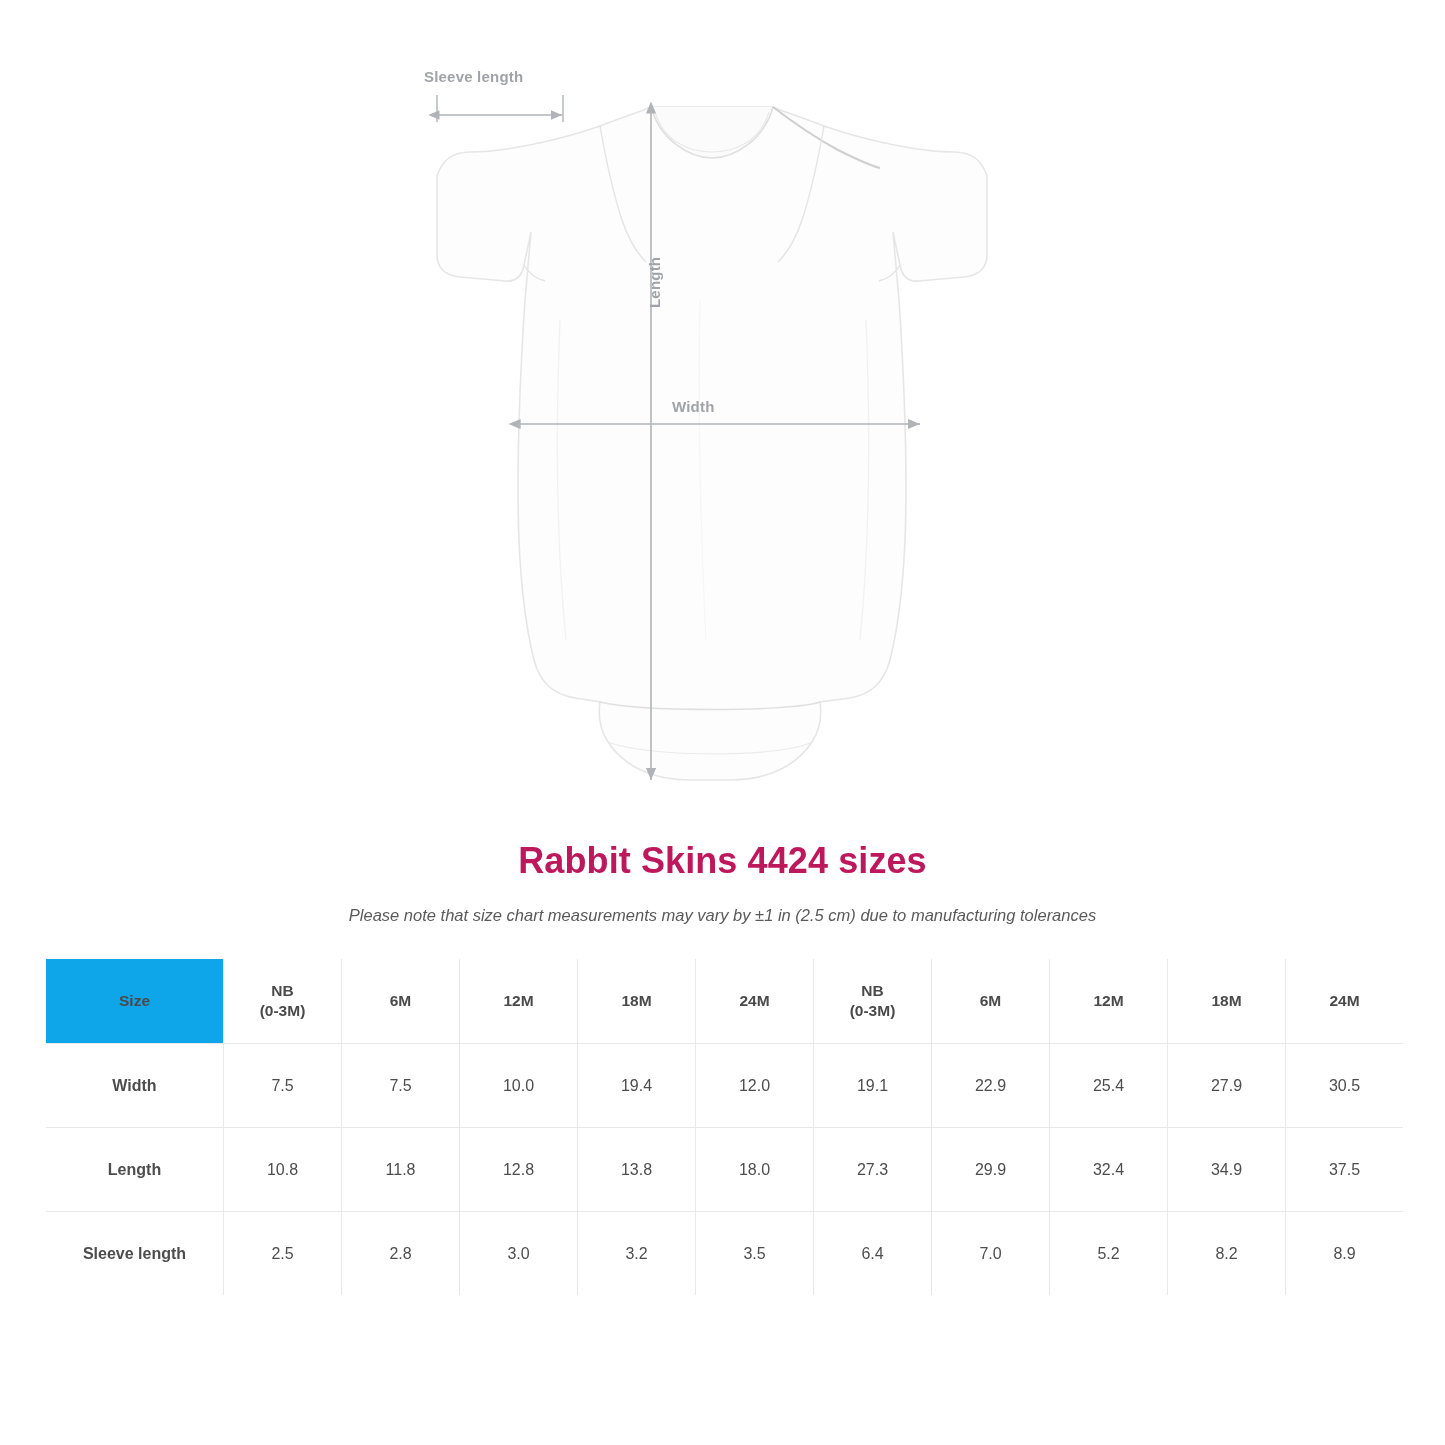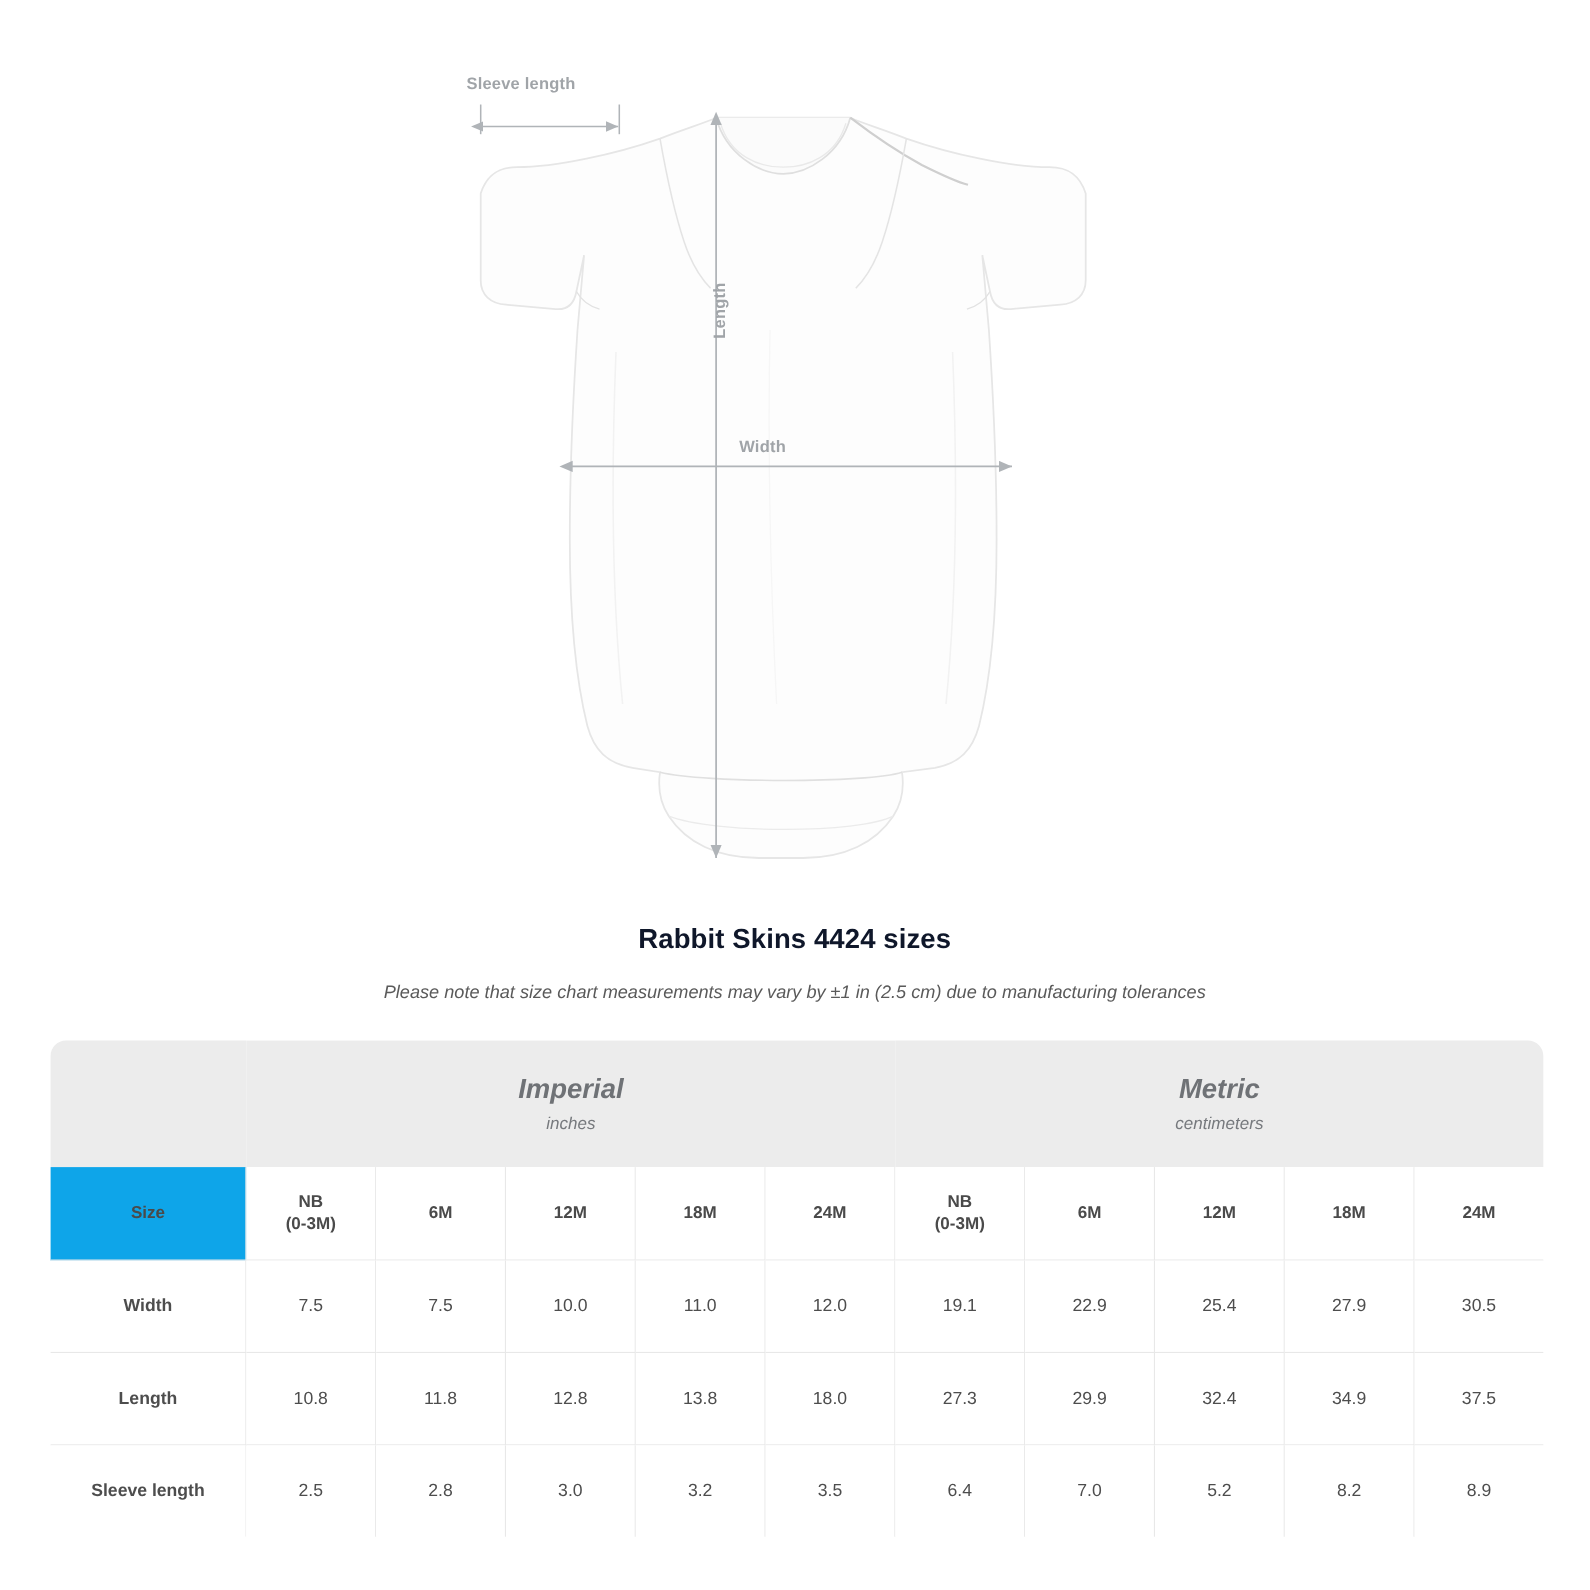--- a/index.html
+++ b/index.html
@@ -53,23 +53,23 @@
     transform: rotate(-90deg);
     transform-origin: left top;
   }
 
   
   .headings {
     text-align: center;
     margin-top: 20px;
   }
   .chart-title {
-    font-size: 25px;
-    font-weight: bold;
-    color: #0f172a;
+    font-size: 36px;
+    font-weight: bold;
+    color: #be185d;
     margin: 0;
     letter-spacing: 0.1px;
   }
   .chart-note {
     font-size: 16.5px;
     font-style: italic;
     color: #5a5a5a;
     margin-top: 24px;
   }
 
@@ -261,31 +261,20 @@
           <col style="width:118px">
           <col style="width:118px">
         <col style="width:118px">
           <col style="width:118px">
           <col style="width:118px">
           <col style="width:118px">
           <col style="width:117px">
       </colgroup>
       <tbody>
 
-        <tr class="system-row">
-          <td class="blank-left"></td>
-          <td class="sys-imperial" colspan="5">
-            <div class="sys-name">Imperial</div>
-            <div class="sys-unit">inches</div>
-          </td>
-          <td class="sys-metric" colspan="5">
-            <div class="sys-name">Metric</div>
-            <div class="sys-unit">centimeters</div>
-          </td>
-        </tr>
 
         <tr class="head-row">
           <td class="rowlabel">Size</td>
 
           <td>
             <span class="nb-sub">NB</span>
             <span class="nb-sub">(0-3M)</span>
           </td>
           <td>6M</td>
           <td>12M</td>
@@ -300,21 +289,21 @@
           <td>12M</td>
           <td>18M</td>
           <td class="last-col">24M</td>
         </tr>
 
         <tr>
           <td class="rowlabel">Width</td>
           <td>7.5</td>
           <td>7.5</td>
           <td>10.0</td>
-          <td>11.0</td>
+          <td>19.4</td>
           <td>12.0</td>
           <td>19.1</td>
           <td>22.9</td>
           <td>25.4</td>
           <td>27.9</td>
           <td class="last-col">30.5</td>
         </tr>
 
         <tr>
           <td class="rowlabel">Length</td>

